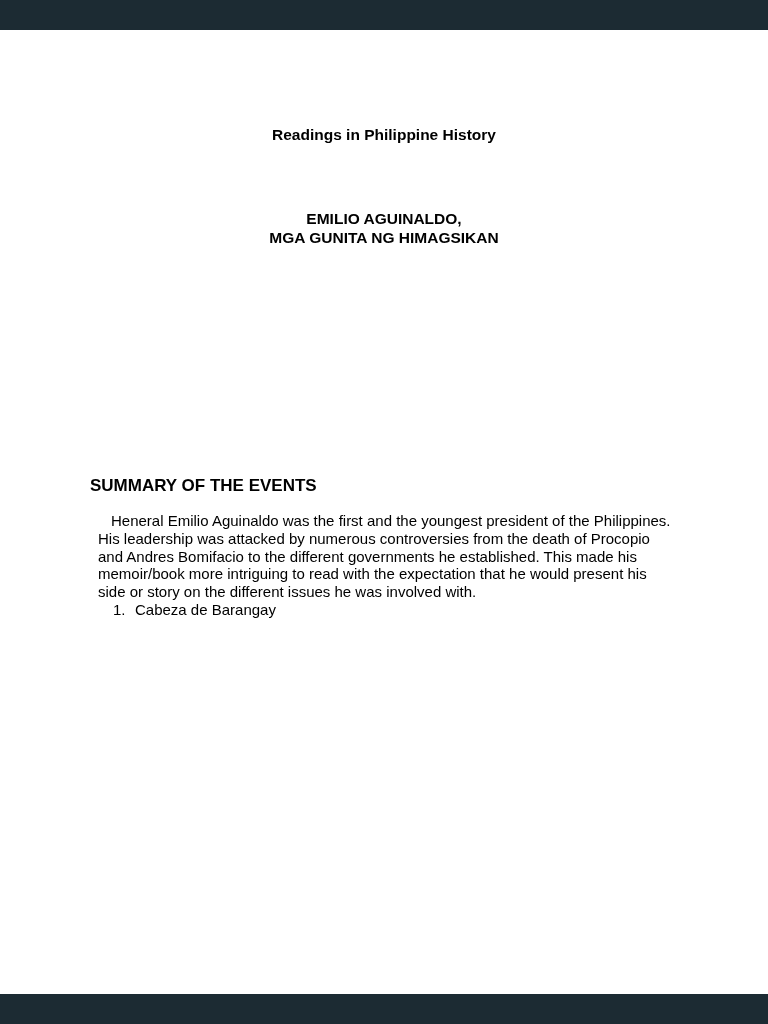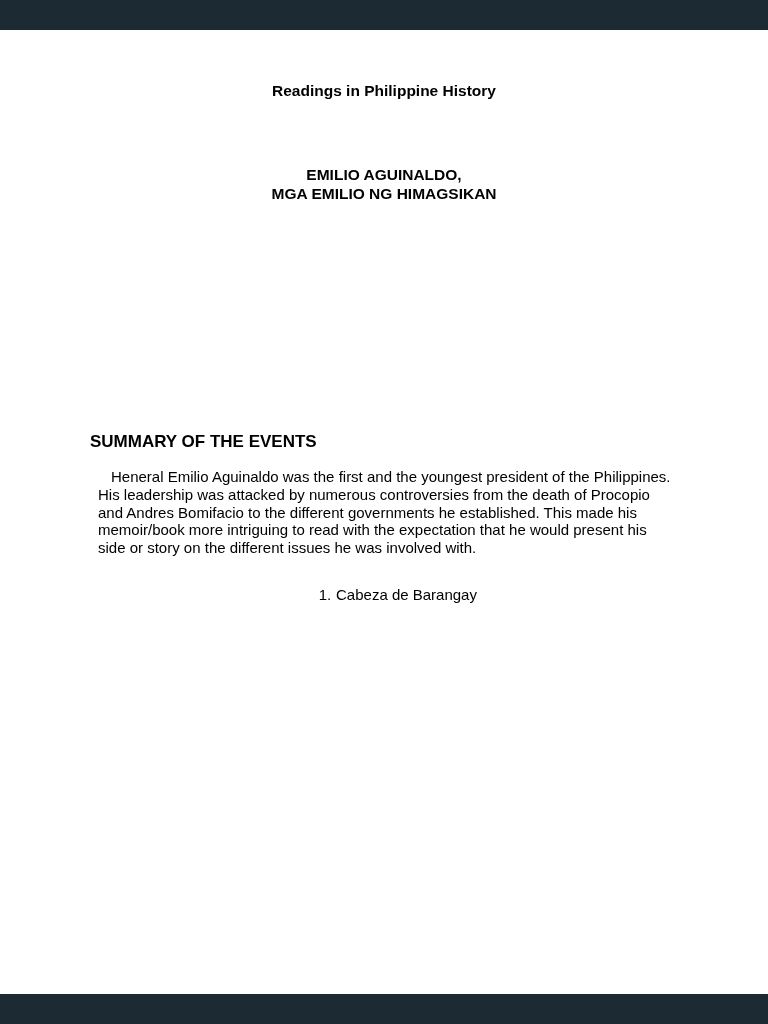--- a/index.html
+++ b/index.html
@@ -31,21 +31,21 @@
       left: 0;
       width: 768px;
       height: 964px;
       background: #ffffff;
       box-sizing: border-box;
       padding: 0 90px;
       overflow: hidden;
       color: #000000;
     }
     .running-header {
-      margin-top: 52px;
+      margin-top: 96px;
       text-align: center;
       font-size: 15.5px;
       font-weight: bold;
       line-height: 18px;
     }
     .doc-title {
       margin-top: 66px;
       text-align: center;
       font-size: 15.5px;
       font-weight: bold;
@@ -57,45 +57,44 @@
       font-weight: bold;
       line-height: 18px;
     }
     .para {
       margin: 17px 0 0 8px;
       font-size: 15px;
       line-height: 17.8px;
       text-indent: 13px;
     }
     .list-item {
-      margin: 29px 0 0 0;
+      margin: 0 0 0 0;
       padding-left: 23px;
       font-size: 15px;
       line-height: 17.8px;
-      text-align: center;
     }
     .list-number {
       display: inline-block;
       width: 22px;
     }
   </style>
 </head>
 <body>
 
 <div class="viewer">
 
   <div class="chrome-bar top"></div>
 
   <div class="page">
 
     <div class="running-header">Readings in Philippine History</div>
 
     <div class="doc-title">
       <div>EMILIO AGUINALDO,</div>
-      <div>MGA EMILIO NG HIMAGSIKAN</div>
+      <div>MGA GUNITA NG HIMAGSIKAN</div>
     </div>
 
     <div class="section-heading">SUMMARY OF THE EVENTS</div>
 
     <div class="para">Heneral Emilio Aguinaldo was the first and the youngest president of the Philippines. His leadership was attacked by numerous controversies from the death of Procopio and Andres Bomifacio to the different governments he established. This made his memoir/book more intriguing to read with the expectation that he would present his side or story on the different issues he was involved with.</div>
 
 
 
     <div class="list-item">
       <span class="list-number">1.</span><span>Cabeza de Barangay</span>

